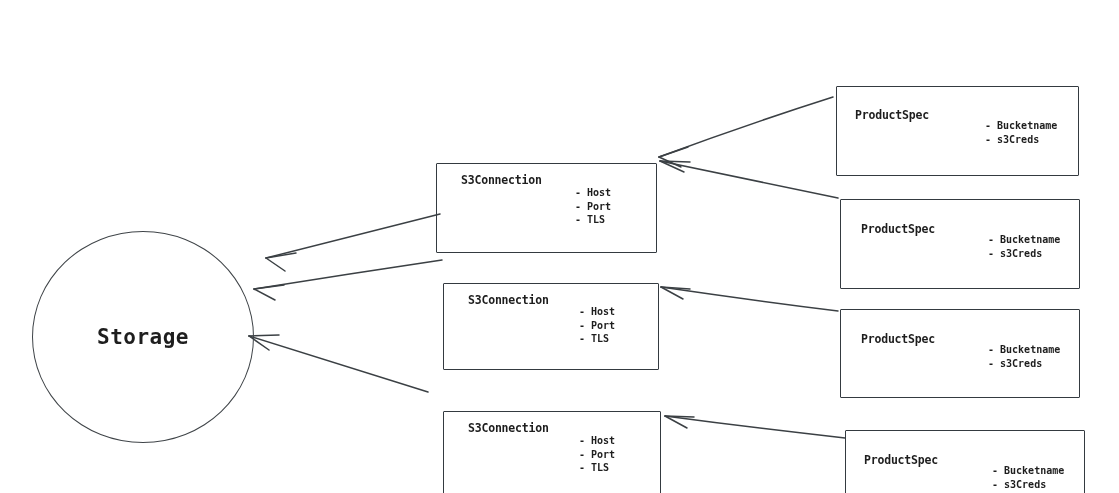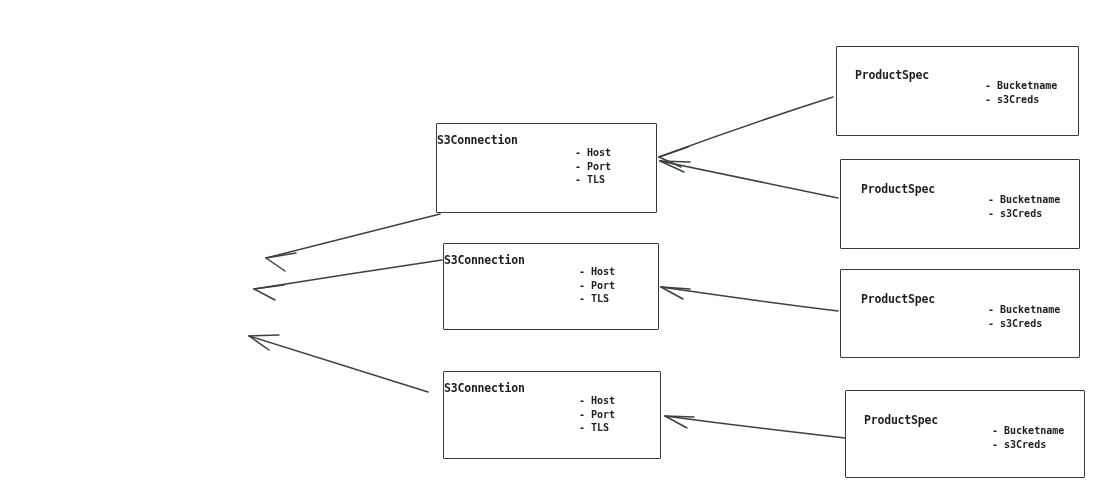--- a/index.html
+++ b/index.html
@@ -20,29 +20,30 @@
     position: absolute;
     left: 0;
     top: 0;
     width: 1119px;
     height: 493px;
     pointer-events: none;
   }
   .node {
     position: absolute;
     box-sizing: border-box;
+    margin-top: 40px;
   }
   .box {
     border: 1.6px solid #343a40;
     background: transparent;
     border-radius: 1px;
   }
   .box-title {
     position: absolute;
-    left: 0;
+    left: 24px;
     top: 9px;
     font-size: 11.5px;
     font-weight: 700;
     color: #1e1e1e;
     letter-spacing: -0.2px;
     white-space: nowrap;
   }
   .box-fields {
     position: absolute;
     font-size: 10px;
@@ -115,20 +116,23 @@
 
       <g>
         <path d="M428 392 Q 338 364 249 336"></path>
         <path d="M249 336 L 279 335"></path>
         <path d="M249 336 L 269 350"></path>
       </g>
 
     </g>
   </svg>
 
+  <div class="node circle-node" style="left:32px; top:191px; width:222px; height:212px;">
+    <span class="circle-label">Storage</span>
+  </div>
 
   <div class="node box" style="left:436px; top:123px; width:221px; height:90px;">
     <div class="box-title">S3Connection</div>
     <div class="box-fields" style="left:138px; top:22px;">
       <div>- Host</div>
       <div>- Port</div>
       <div>- TLS</div>
     </div>
   </div>
 

